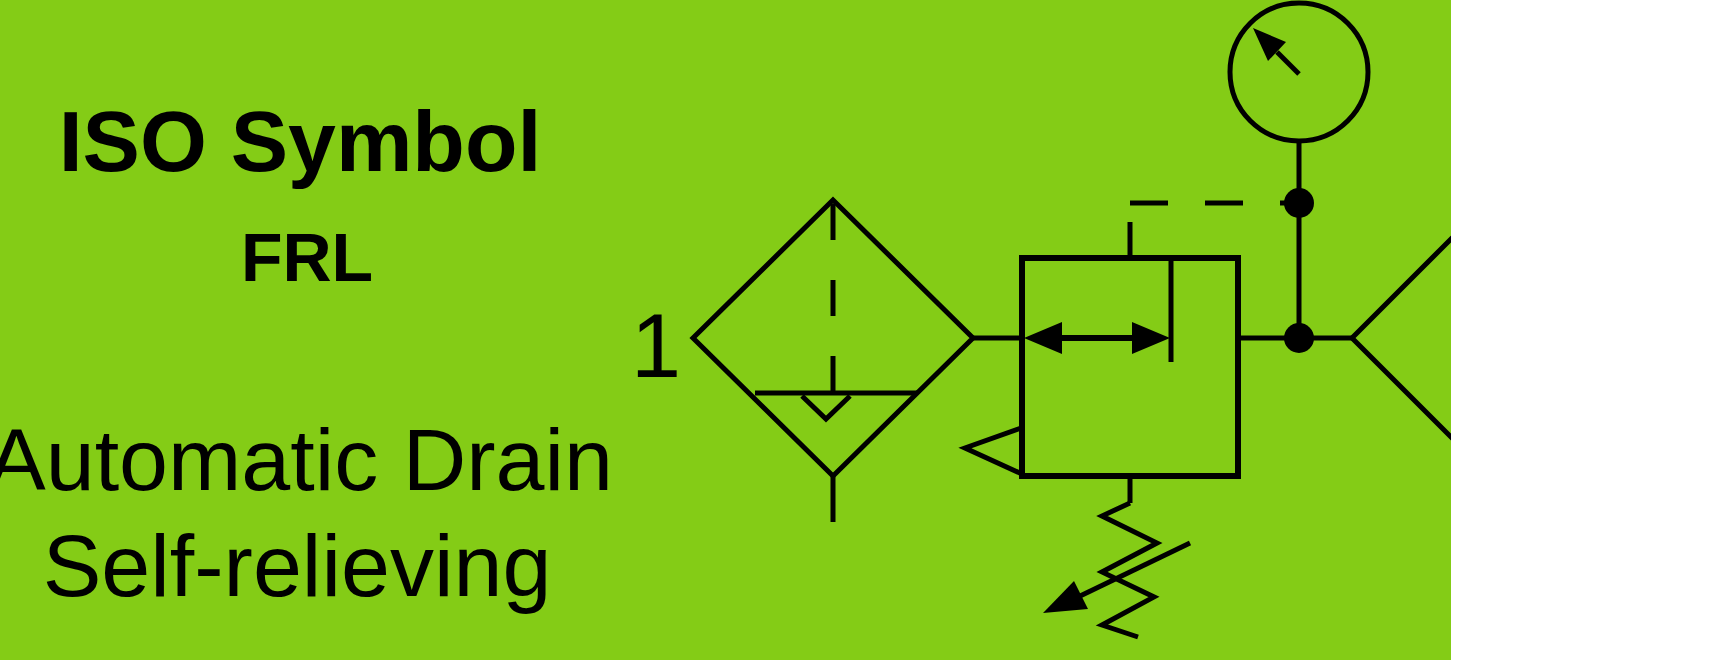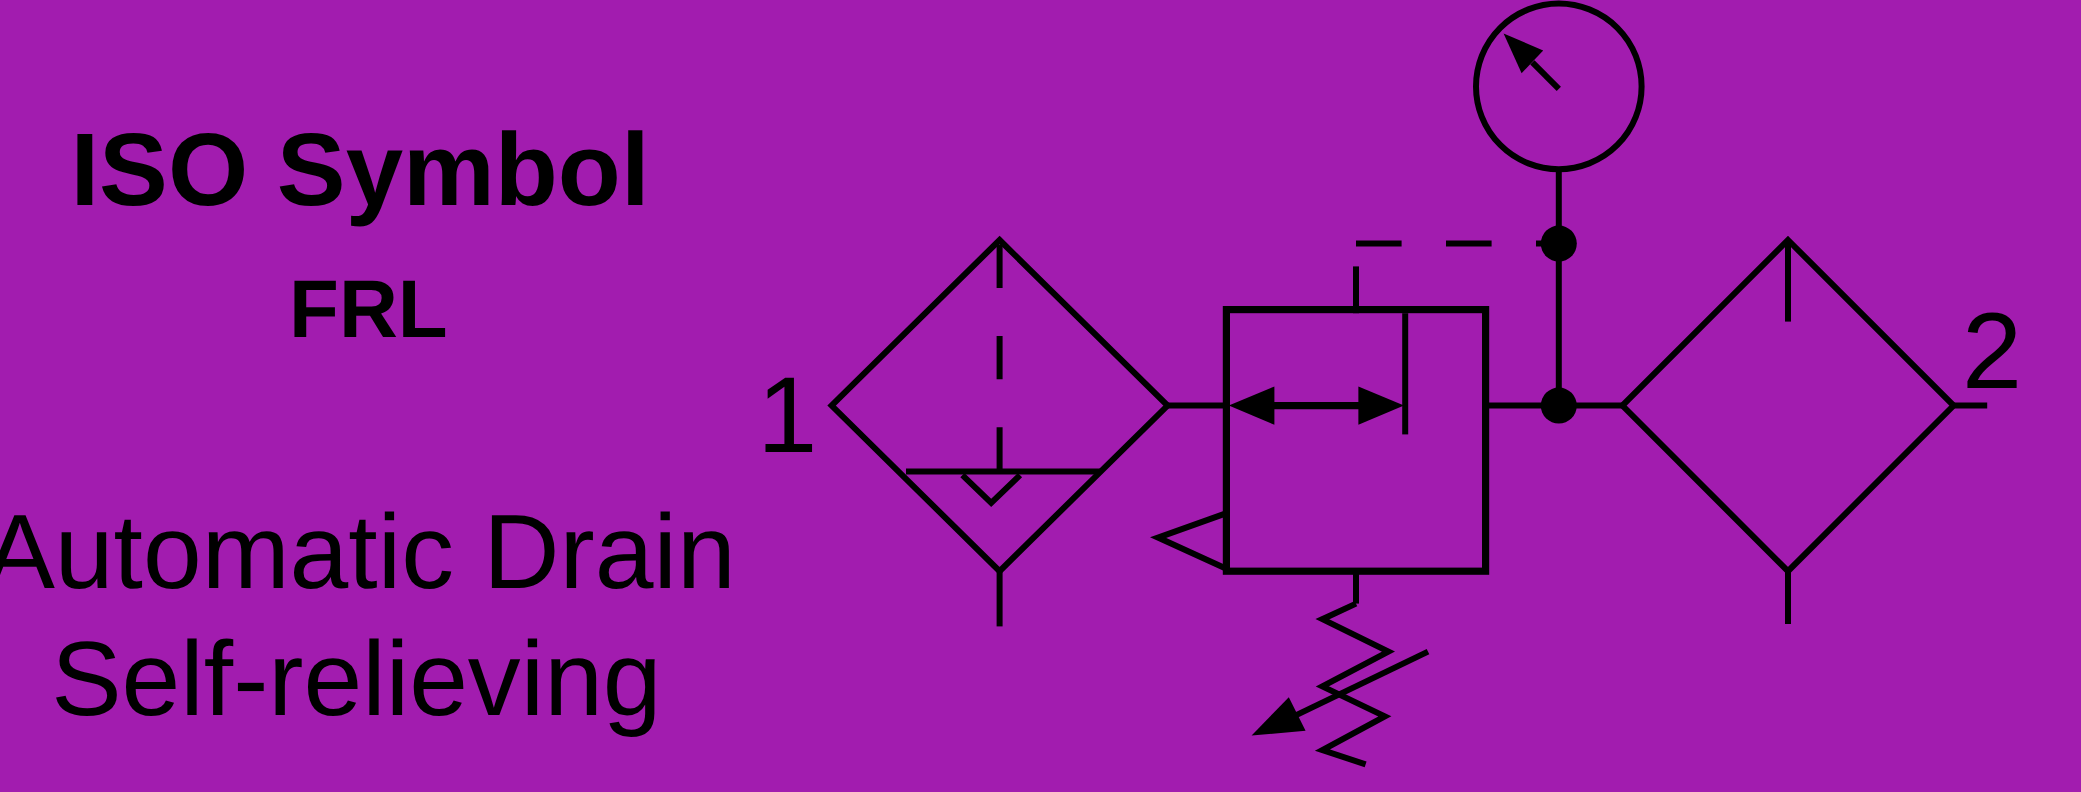--- a/index.html
+++ b/index.html
@@ -1,20 +1,20 @@
 <!DOCTYPE html>
 <html><head>
 <meta charset="utf-8">
 <style>
   html, body { margin: 0; padding: 0; background: #ffffff; }
   .stage {
     position: relative;
-    width: 1734px;
+    width: 1451px;
     height: 660px;
-    background: #a21caf;
+    background: #84cc16;
     font-family: "Liberation Sans", sans-serif;
     overflow: hidden;
   }
   svg { display: block; }
   .ln   { stroke: #000000; stroke-width: 5; fill: none; }
   .ln-thick { stroke: #000000; stroke-width: 6; fill: none; }
   .fillb { fill: #000000; stroke: none; }
   .t-heading    { font-size: 86px; font-weight: bold;  fill: #000000; text-anchor: middle; }
   .t-subheading { font-size: 68px; font-weight: bold;  fill: #000000; text-anchor: middle; }
   .t-note       { font-size: 88px; font-weight: normal; fill: #000000; text-anchor: middle; }

